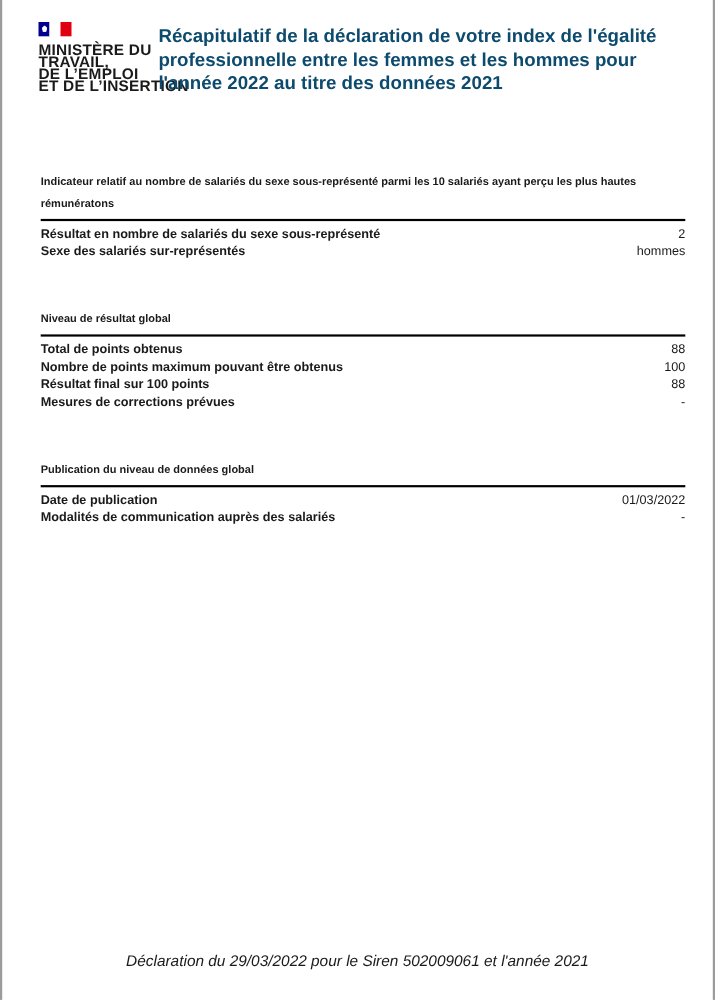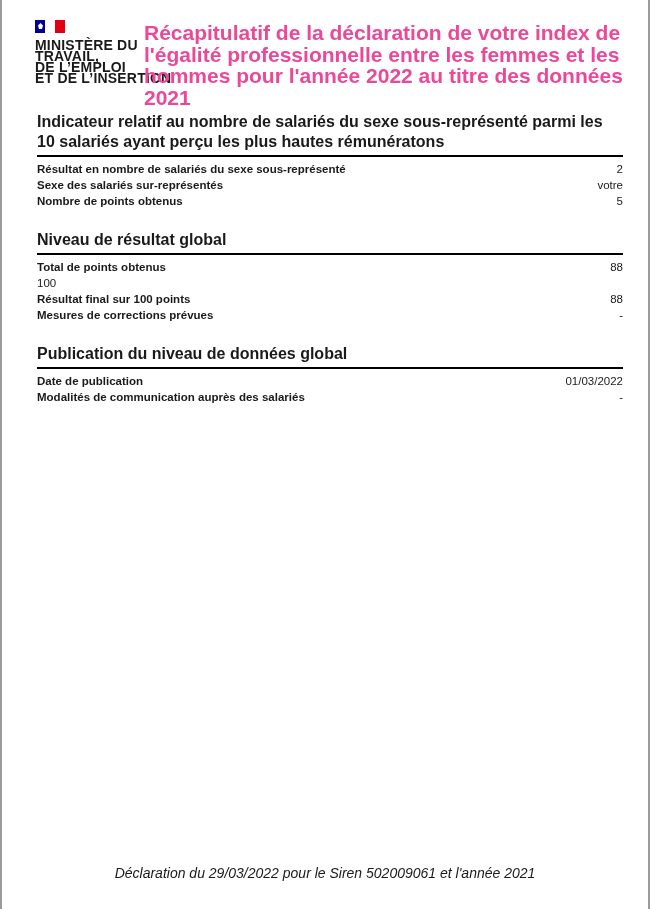--- a/index.html
+++ b/index.html
@@ -46,39 +46,40 @@
     font-size: 14px;
     line-height: 11px;
     letter-spacing: 0.2px;
     color: #1a1a1a;
     white-space: nowrap;
   }
   .doc-title {
     position: absolute;
     left: 142px; top: 22px;
     width: 482px;
-    font-size: 21px;
+    font-size: 17px;
     font-weight: bold;
     line-height: 21.5px;
-    color: #ec4899;
+    color: #0c4a6e;
   }
 
   
   .content {
     position: absolute;
     left: 35px;
     width: 586px;
     top: 112px;
   }
   .section { margin-bottom: 21px; }
   .section-heading {
-    font-size: 16px;
+    font-size: 10px;
     font-weight: bold;
     line-height: 20px;
     color: #1a1a1a;
+    margin-top: 44px;
   }
   .rule {
     height: 2px;
     background: #000000;
     margin-top: 3px;
     margin-bottom: 4px;
   }
   .row {
     display: flex;
     justify-content: space-between;
@@ -128,36 +129,33 @@
 
     <div class="section">
       <div class="section-heading">Indicateur relatif au nombre de salariés du sexe sous-représenté parmi les 10 salariés ayant perçu les plus hautes rémunératons</div>
       <div class="rule"></div>
       <div class="row">
         <span class="label">Résultat en nombre de salariés du sexe sous-représenté</span>
         <span class="value">2</span>
       </div>
       <div class="row">
         <span class="label">Sexe des salariés sur-représentés</span>
-        <span class="value">votre</span>
-      </div>
-      <div class="row">
-        <span class="label">Nombre de points obtenus</span>
-        <span class="value">5</span>
+        <span class="value">hommes</span>
       </div>
     </div>
 
     <div class="section">
       <div class="section-heading">Niveau de résultat global</div>
       <div class="rule"></div>
       <div class="row">
         <span class="label">Total de points obtenus</span>
         <span class="value">88</span>
       </div>
       <div class="row">
+        <span class="label">Nombre de points maximum pouvant être obtenus</span>
         <span class="value">100</span>
       </div>
       <div class="row">
         <span class="label">Résultat final sur 100 points</span>
         <span class="value">88</span>
       </div>
       <div class="row">
         <span class="label">Mesures de corrections prévues</span>
         <span class="value">-</span>
       </div>

